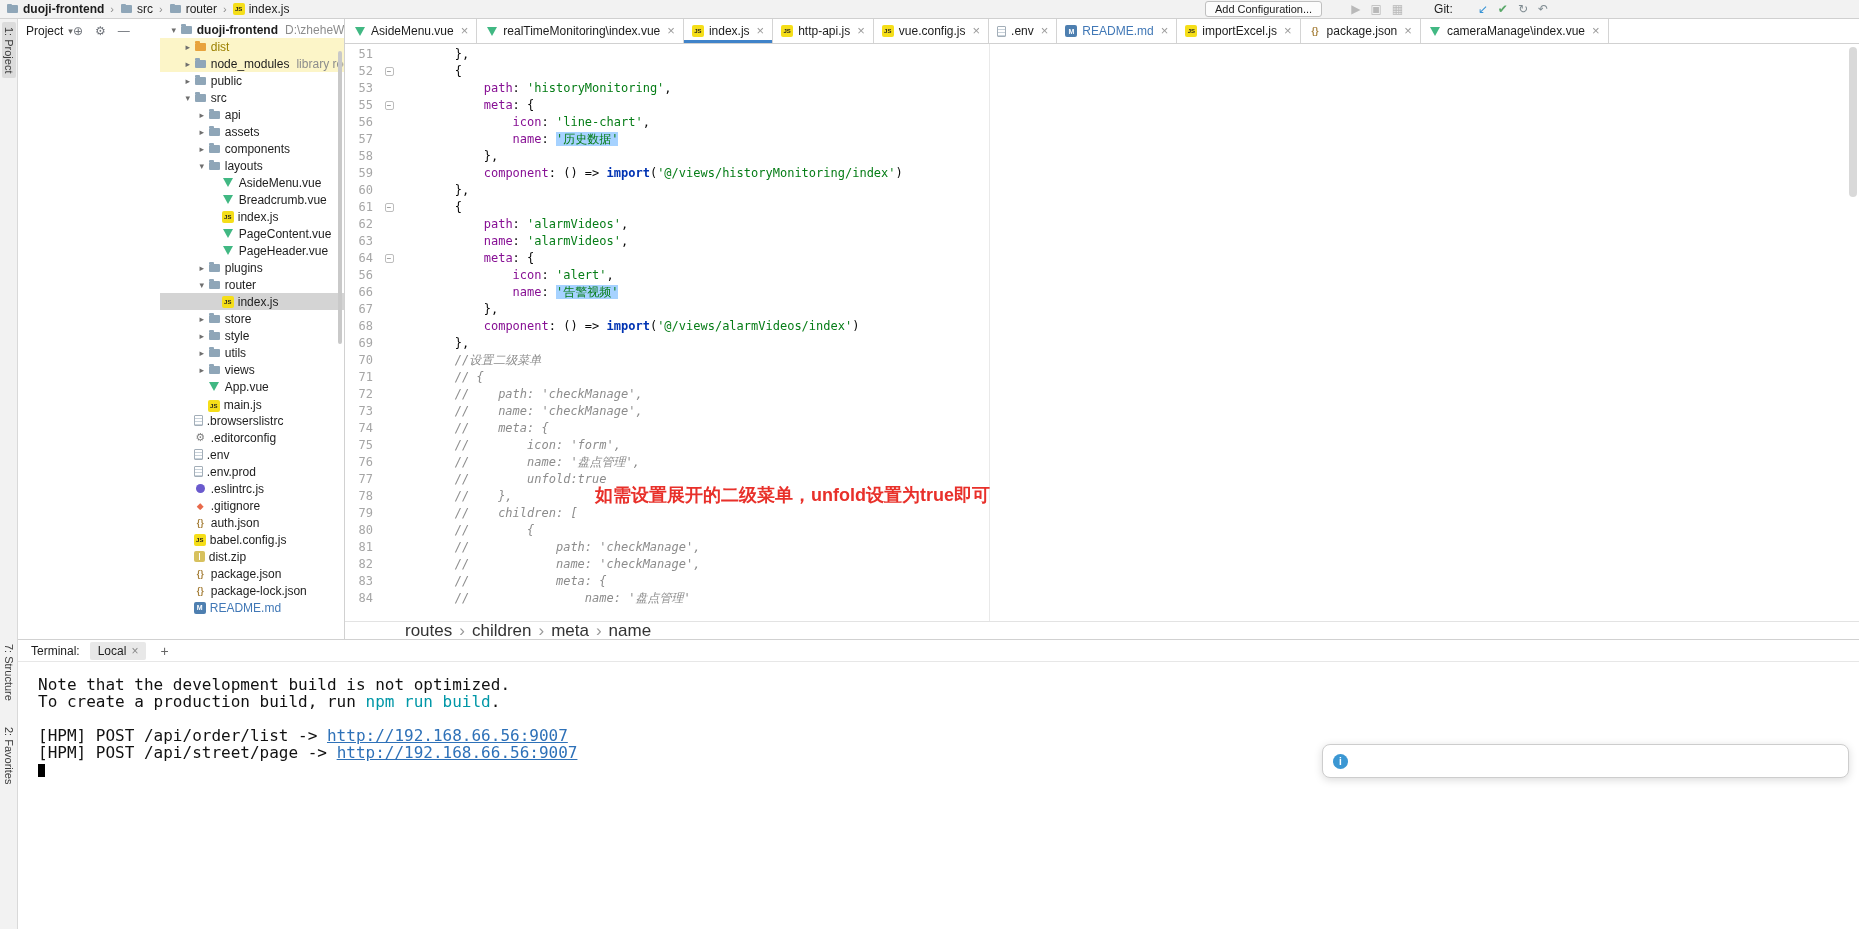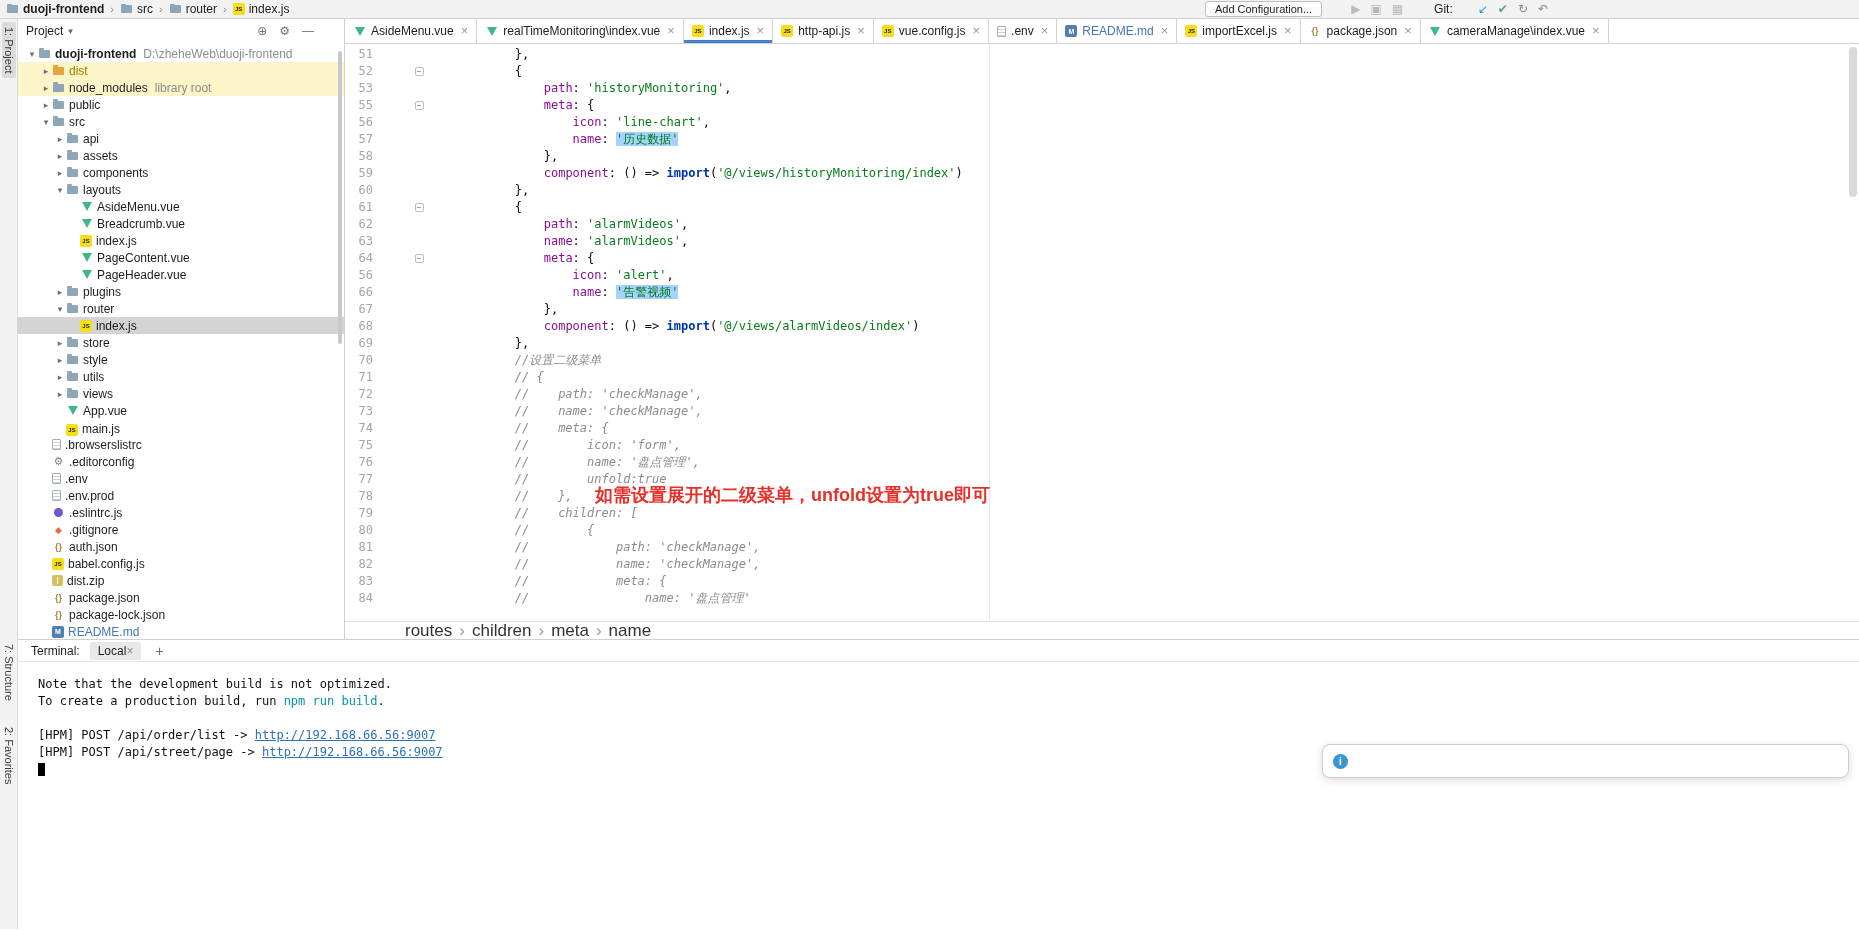--- a/index.html
+++ b/index.html
@@ -23,21 +23,21 @@
   
   .body-row { display:flex; height:910px; }
   .tool-strip { width:18px; flex:none; background:#f2f2f2; border-right:1px solid #d9d9d9; display:flex; flex-direction:column; align-items:center; padding-top:3px; }
   .v-label { writing-mode:vertical-rl; font-size:11px; color:#3c3c3c; padding:5px 1px; white-space:nowrap; }
   .v-label.active { background:#dcdcdc; border-radius:2px; }
   .strip-bottom { margin-top:auto; margin-bottom:140px; display:flex; flex-direction:column; gap:16px; align-items:center; }
   .content-col { flex:1; display:flex; flex-direction:column; min-width:0; }
   .upper { height:620px; display:flex; min-width:0; }
 
   
-  .project-panel { width:327px; flex:none; border-right:1px solid #d1d1d1; display:flex; flex-direction:column; position:relative; background:#fff; }
+  .project-panel { width:327px; flex:none; border-right:1px solid #d1d1d1; display:flex; flex-direction:row; position:relative; background:#fff; }
   .panel-header { height:24px; display:flex; align-items:center; padding:0 8px; flex:none; }
   .ph-title { display:flex; align-items:center; gap:5px; }
   .ph-caret { font-size:9px; color:#666; }
   .spacer { flex:1; }
   .ph-icons { display:flex; align-items:center; gap:12px; margin-right:22px; }
   .ph-icon { color:#6f737a; font-size:12px; }
   .tree { flex:1; overflow:hidden; padding-top:2px; }
   .tree-row { height:17px; display:flex; align-items:center; white-space:nowrap; }
   .tree-row.selected { background:#d4d4d4; }
   .tree-row.library-row, .tree-row.excluded-row { background:#fcf5c8; }
@@ -66,43 +66,43 @@
 
   
   .editor-pane { flex:1; display:flex; flex-direction:column; position:relative; min-width:0; background:#fff; }
   .tab-bar { height:25px; display:flex; align-items:stretch; border-bottom:1px solid #d1d1d1; background:#fff; overflow:hidden; flex:none; }
   .etab { display:flex; align-items:center; gap:5px; padding:0 8px; border-right:1px solid #d4d4d4; position:relative; }
   .etab.active::after { content:''; position:absolute; left:0; right:0; bottom:0; height:3px; background:var(--accent,#4083c9); }
   .etab-label.modified { color:#4178b6; }
   .etab-close { color:#999; font-size:13px; margin-left:2px; line-height:10px; }
   .code-area { flex:1; position:relative; overflow:hidden; padding-top:2px; }
   .margin-guide { position:absolute; left:644px; top:0; bottom:0; width:1px; background:#e9e9e9; }
-  .code-line { display:flex; height:17px; line-height:17px; position:relative;gap:30px; }
+  .code-line { display:flex; height:17px; line-height:17px; position:relative; }
   .lnum { width:36px; flex:none; text-align:right; color:#a6a6a6; font-family:"DejaVu Sans Mono","Liberation Mono",monospace; font-size:12px; padding-right:8px; }
   .fold-col { width:16px; flex:none; display:flex; align-items:center; justify-content:center; }
   .fold-box { width:9px; height:9px; border:1px solid #bdbdbd; border-radius:2px; font-size:8px; line-height:7px; text-align:center; color:#666; background:#fff; }
   .code-text { font-family:"DejaVu Sans Mono","Liberation Mono",monospace; font-size:12px; white-space:pre; color:#080808; }
   .tok-key { color:var(--key,#871094); }
   .tok-str { color:var(--str,#067d17); }
   .tok-kw  { color:var(--kw,#0033b3); font-weight:bold; }
   .tok-cmt { color:var(--cmt,#8c8c8c); font-style:italic; }
   .tok-hl  { color:var(--str,#067d17); background:var(--hl,#a6d2ff); }
   .editor-scrollbar { position:absolute; right:0; top:0; bottom:0; width:12px; }
   .editor-scroll-thumb { position:absolute; left:2px; right:2px; top:3px; height:150px; background:rgba(120,120,120,.28); border-radius:6px; }
   .annotation { position:absolute; left:250px; top:464px; color:var(--annot,#e8302a); font-size:18px; font-weight:bold; white-space:nowrap; z-index:5; }
   .crumb-bar { height:18px; flex:none; border-top:1px solid #e3e3e3; display:flex; align-items:center; padding-left:60px; gap:7px; font-size:17px; color:#333; background:#fff; }
   .crumb-sep { color:#999; }
 
   
   .terminal-panel { flex:1; border-top:1px solid #d1d1d1; display:flex; flex-direction:column; background:#fff; min-height:0; }
   .term-bar { height:22px; flex:none; display:flex; align-items:center; padding:0 8px 0 13px; gap:10px; border-bottom:1px solid #e7e7e7; }
-  .term-tab { display:flex; align-items:center; padding:2px 8px; background:#e8e8e8; border-radius:2px; }
+  .term-tab { display:flex; align-items:center; gap:5px; padding:2px 8px; background:#e8e8e8; border-radius:2px; }
   .term-close { color:#888; font-size:12px; line-height:10px; }
   .term-plus { color:#666; font-size:14px; padding:0 4px; }
-  .term-content { flex:1; padding:14px 0 0 20px; font-family:"DejaVu Sans Mono","Liberation Mono",monospace; font-size:12px; line-height:17px; color:#111; }
+  .term-content { flex:1; padding:14px 0 0 20px; font-family:"DejaVu Sans Mono","Liberation Mono",monospace; font-size:16px; line-height:17px; color:#111; }
   .term-line { white-space:pre; min-height:17px; }
   .tok-cmd { color:#0097a7; }
   .tok-link { color:var(--link,#2e71b8); text-decoration:underline; }
   .term-cursor { display:inline-block; width:7px; height:13px; background:#000; vertical-align:middle; }
 
   
   .notification { position:absolute; right:10px; bottom:152px; width:527px; background:#fff; border:1px solid #cdcdcd; border-radius:8px; box-shadow:0 2px 8px rgba(0,0,0,.15); padding:8px 12px 8px 10px; display:flex; gap:8px; z-index:10; }
   .info-icon { width:15px; height:15px; flex:none; border-radius:50%; background:#3b97d3; color:#fff; font-size:10px; display:flex; align-items:center; justify-content:center; font-weight:bold; margin-top:1px; }
   .notif-msg { color:#1d1d1d; }
   .notif-actions { display:flex; gap:16px; margin-top:5px; }

